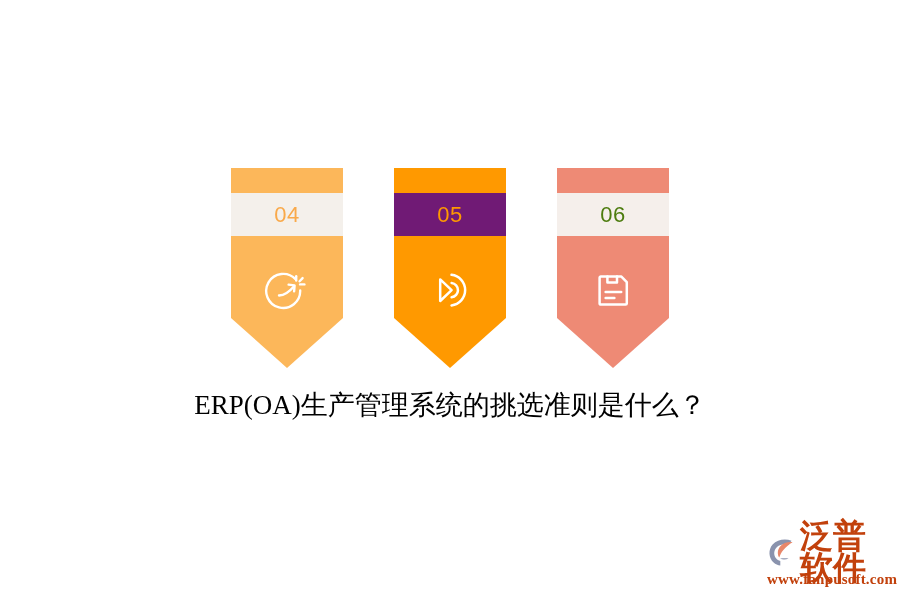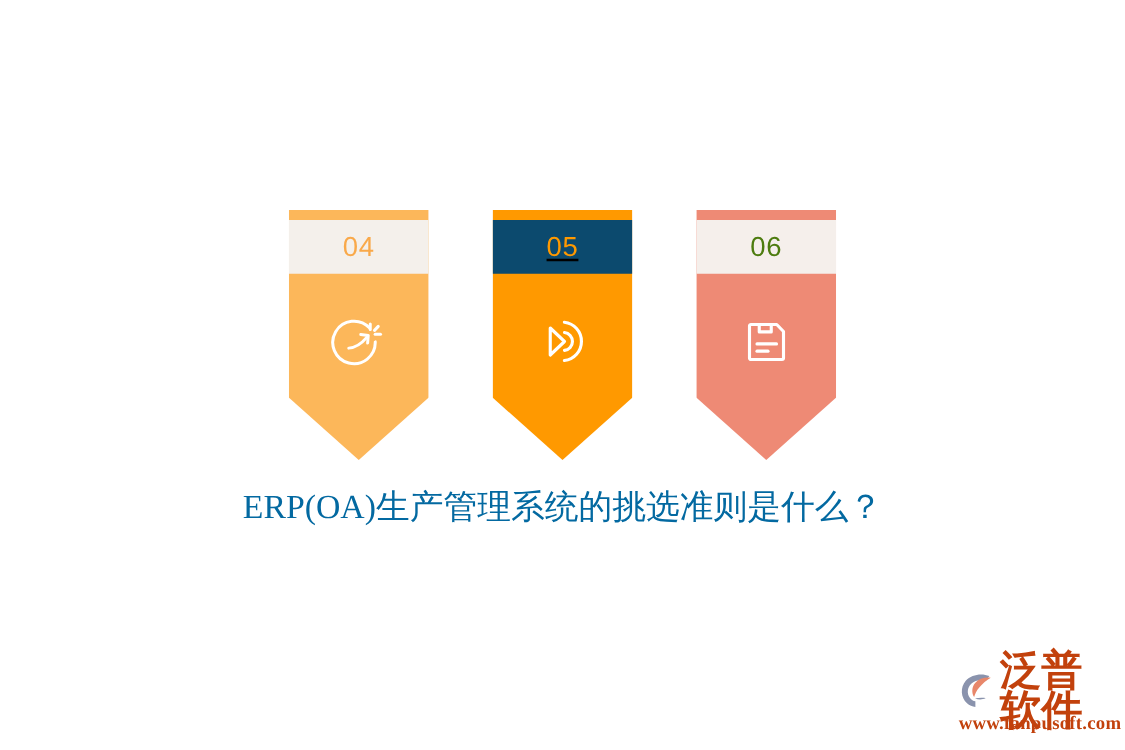--- a/index.html
+++ b/index.html
@@ -51,21 +51,21 @@
     left: 0;
     top: 0;
     width: 100%;
     height: 100%;
     z-index: 0;
   }
 
   .number-band {
     position: relative;
     z-index: 2;
-    margin-top: 8px;
+    margin-top: 25px;
     width: 100%;
     height: 43px;
     background: #f4f0eb;
     display: flex;
     align-items: center;
     justify-content: center;
   }
 
   .number-band .num {
     font-family: "Liberation Sans", sans-serif;
@@ -95,21 +95,21 @@
   
   .headline {
     position: absolute;
     left: 0;
     top: 386px;
     width: 900px;
     text-align: center;
     font-family: "Liberation Serif", "DejaVu Serif", serif;
     font-size: 27px;
     line-height: 38px;
-    color: #0369a1;
+    color: #000000;
     letter-spacing: 0px;
   }
   .headline .line {
     display: block;
     white-space: nowrap;
   }
 
   
   .logo {
     position: absolute;
@@ -171,21 +171,21 @@
           <path d="M24.6 17.6 L30.6 18.4 L30.1 24.4" stroke="#ffffff" stroke-width="2.4" stroke-linecap="round" stroke-linejoin="round" fill="none"></path>
           <line x1="32.2" y1="9.2" x2="32.2" y2="13.6" stroke="#ffffff" stroke-width="2.4" stroke-linecap="round"></line>
           <line x1="38.6" y1="11.1" x2="35.6" y2="14.3" stroke="#ffffff" stroke-width="2.4" stroke-linecap="round"></line>
           <line x1="40.4" y1="17.4" x2="36.1" y2="17.4" stroke="#ffffff" stroke-width="2.4" stroke-linecap="round"></line>
         </svg>
       </div>
     </div>
 
     <div class="banner">
       <div class="banner-top-fill" style="background:#ff9900;"></div>
-      <div class="number-band" style="background:#0c4a6e;text-decoration:underline;">
+      <div class="number-band" style="background:#701a75;">
         <span class="num" style="color:#ff9900;">05</span>
       </div>
       <div class="icon-wrap">
         <svg viewBox="0 0 46 46" fill="none" xmlns="http://www.w3.org/2000/svg">
           <path d="M24.5 7.8 A15.4 15.4 0 0 1 24.5 38.4" stroke="#ffffff" stroke-width="2.5" stroke-linecap="round" fill="none"></path>
           <path d="M24.6 16.0 A7.2 7.2 0 0 1 24.6 30.3" stroke="#ffffff" stroke-width="2.5" stroke-linecap="round" fill="none"></path>
           <path d="M13.2 12.4 L24.6 23.2 L13.2 34.0 Z" stroke="#ffffff" stroke-width="2.5" stroke-linejoin="round" stroke-linecap="round" fill="none"></path>
         </svg>
       </div>
     </div>

